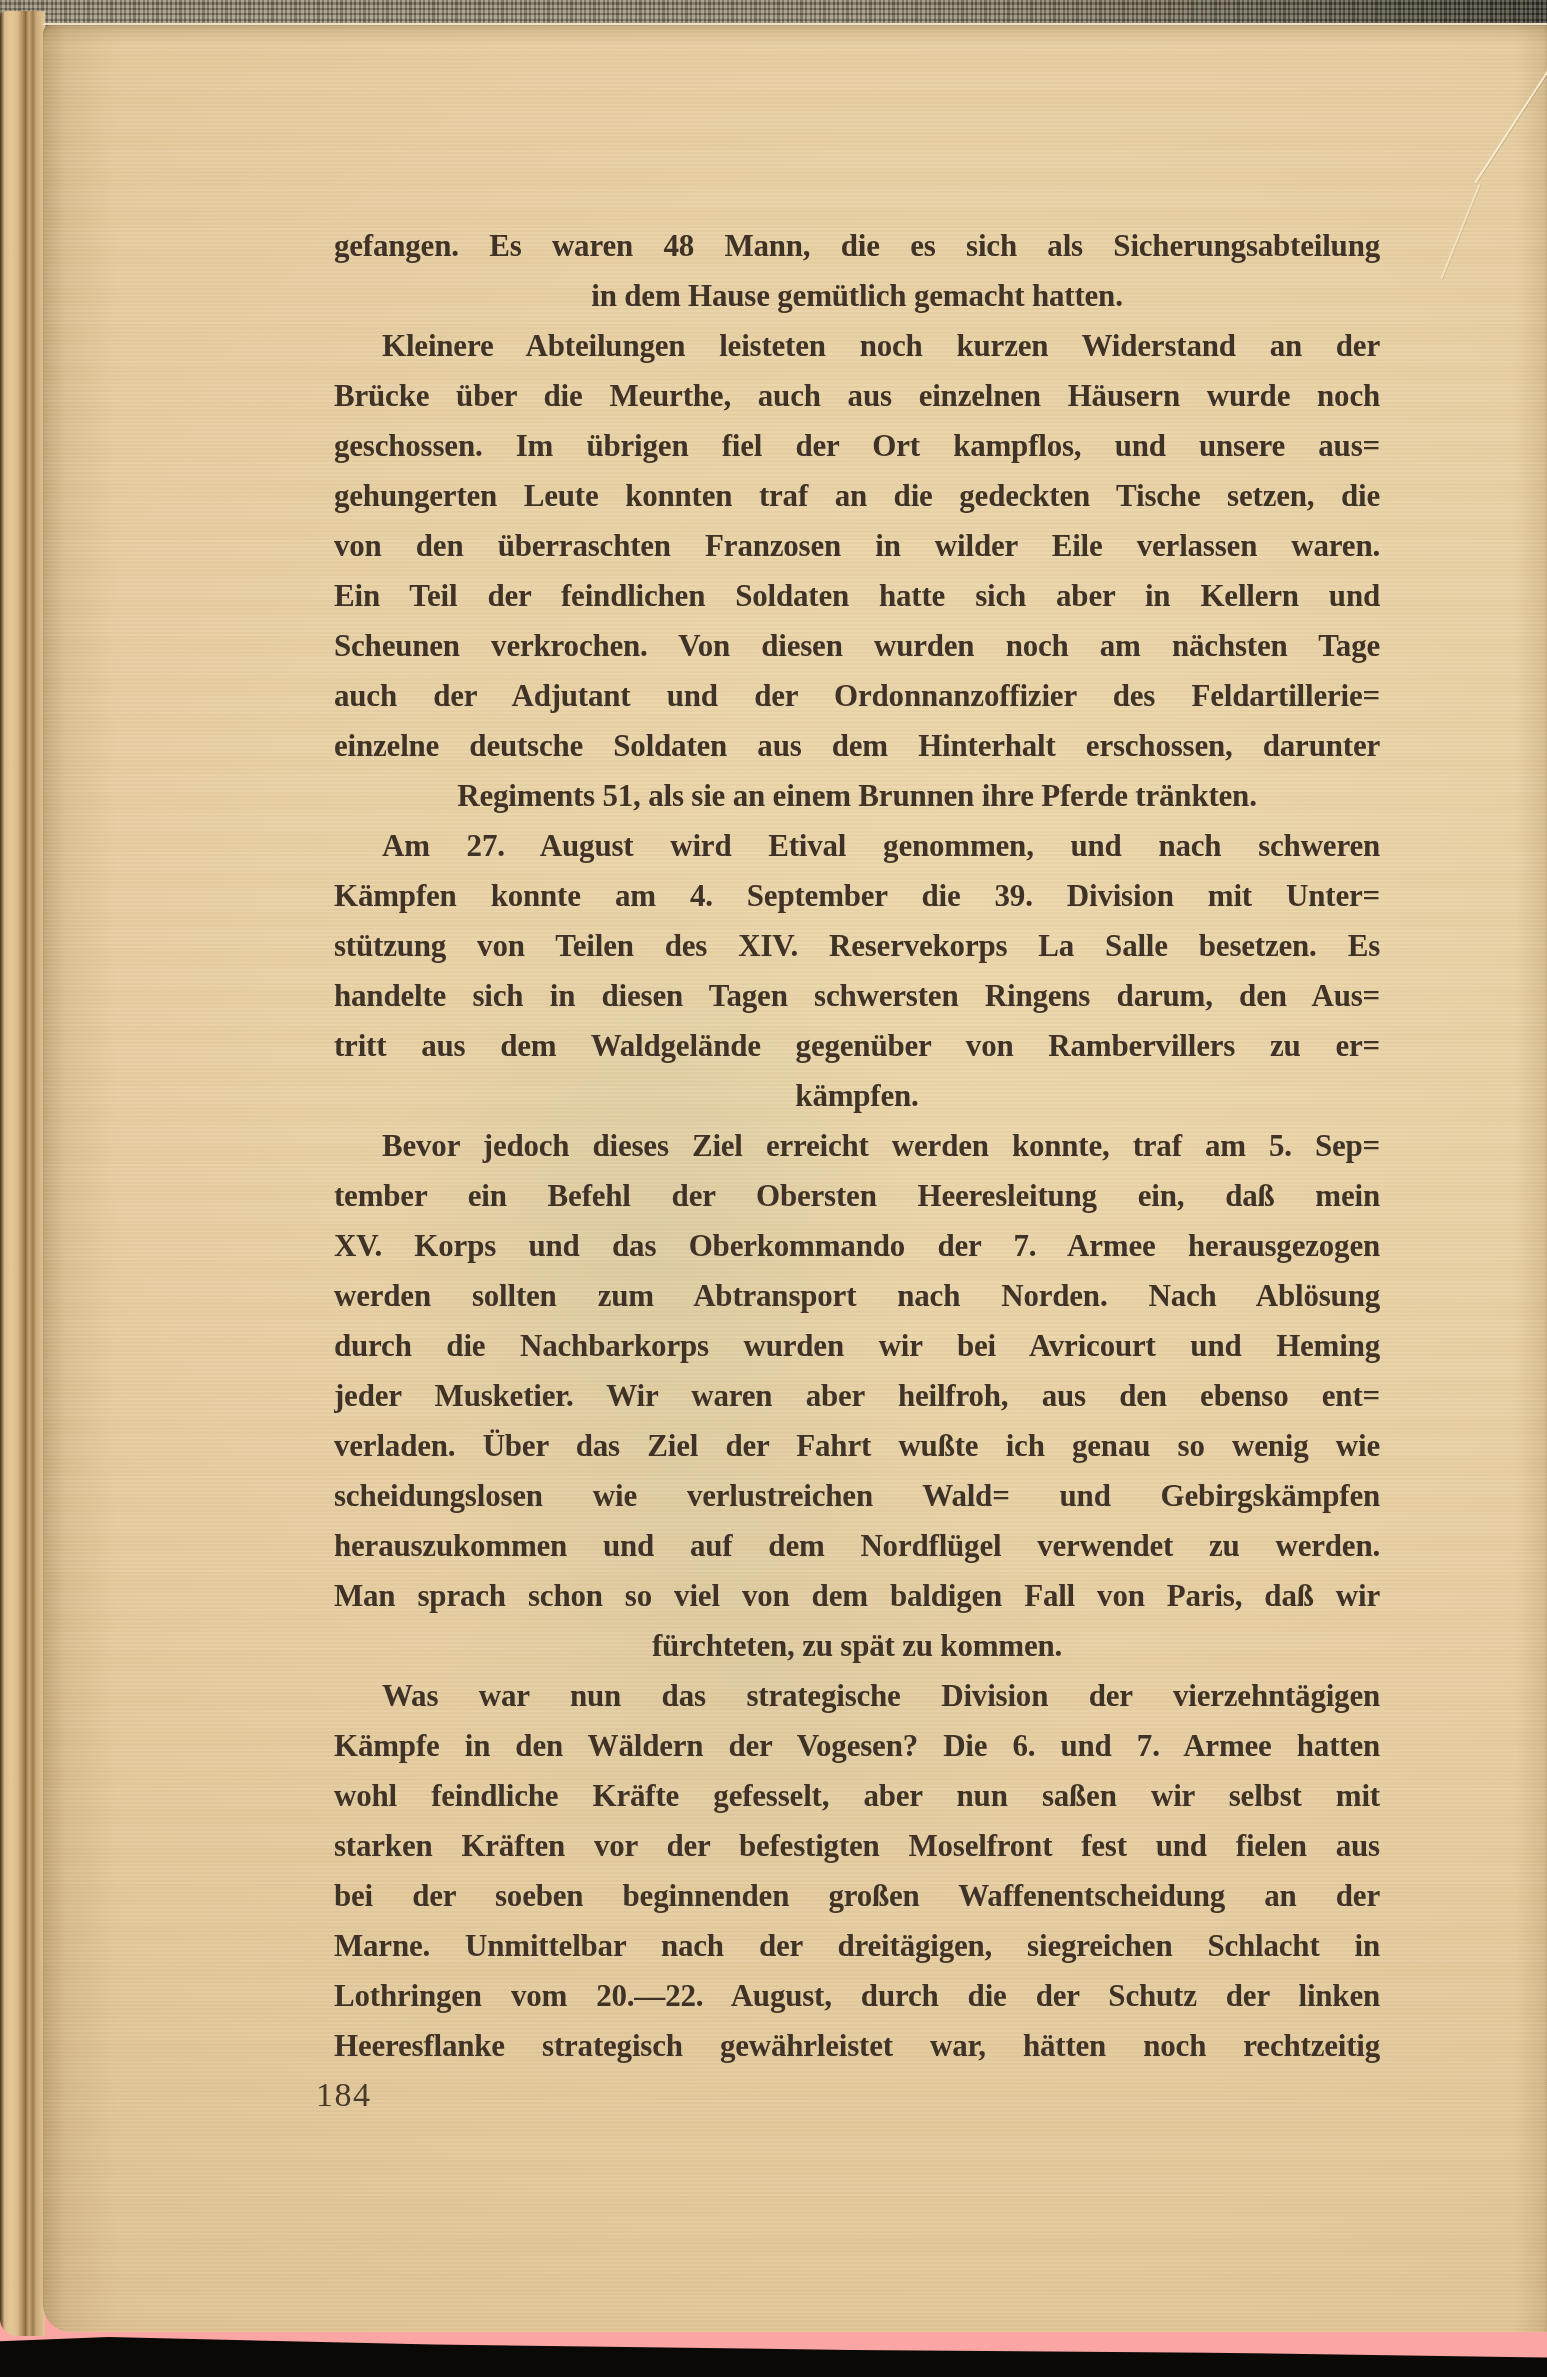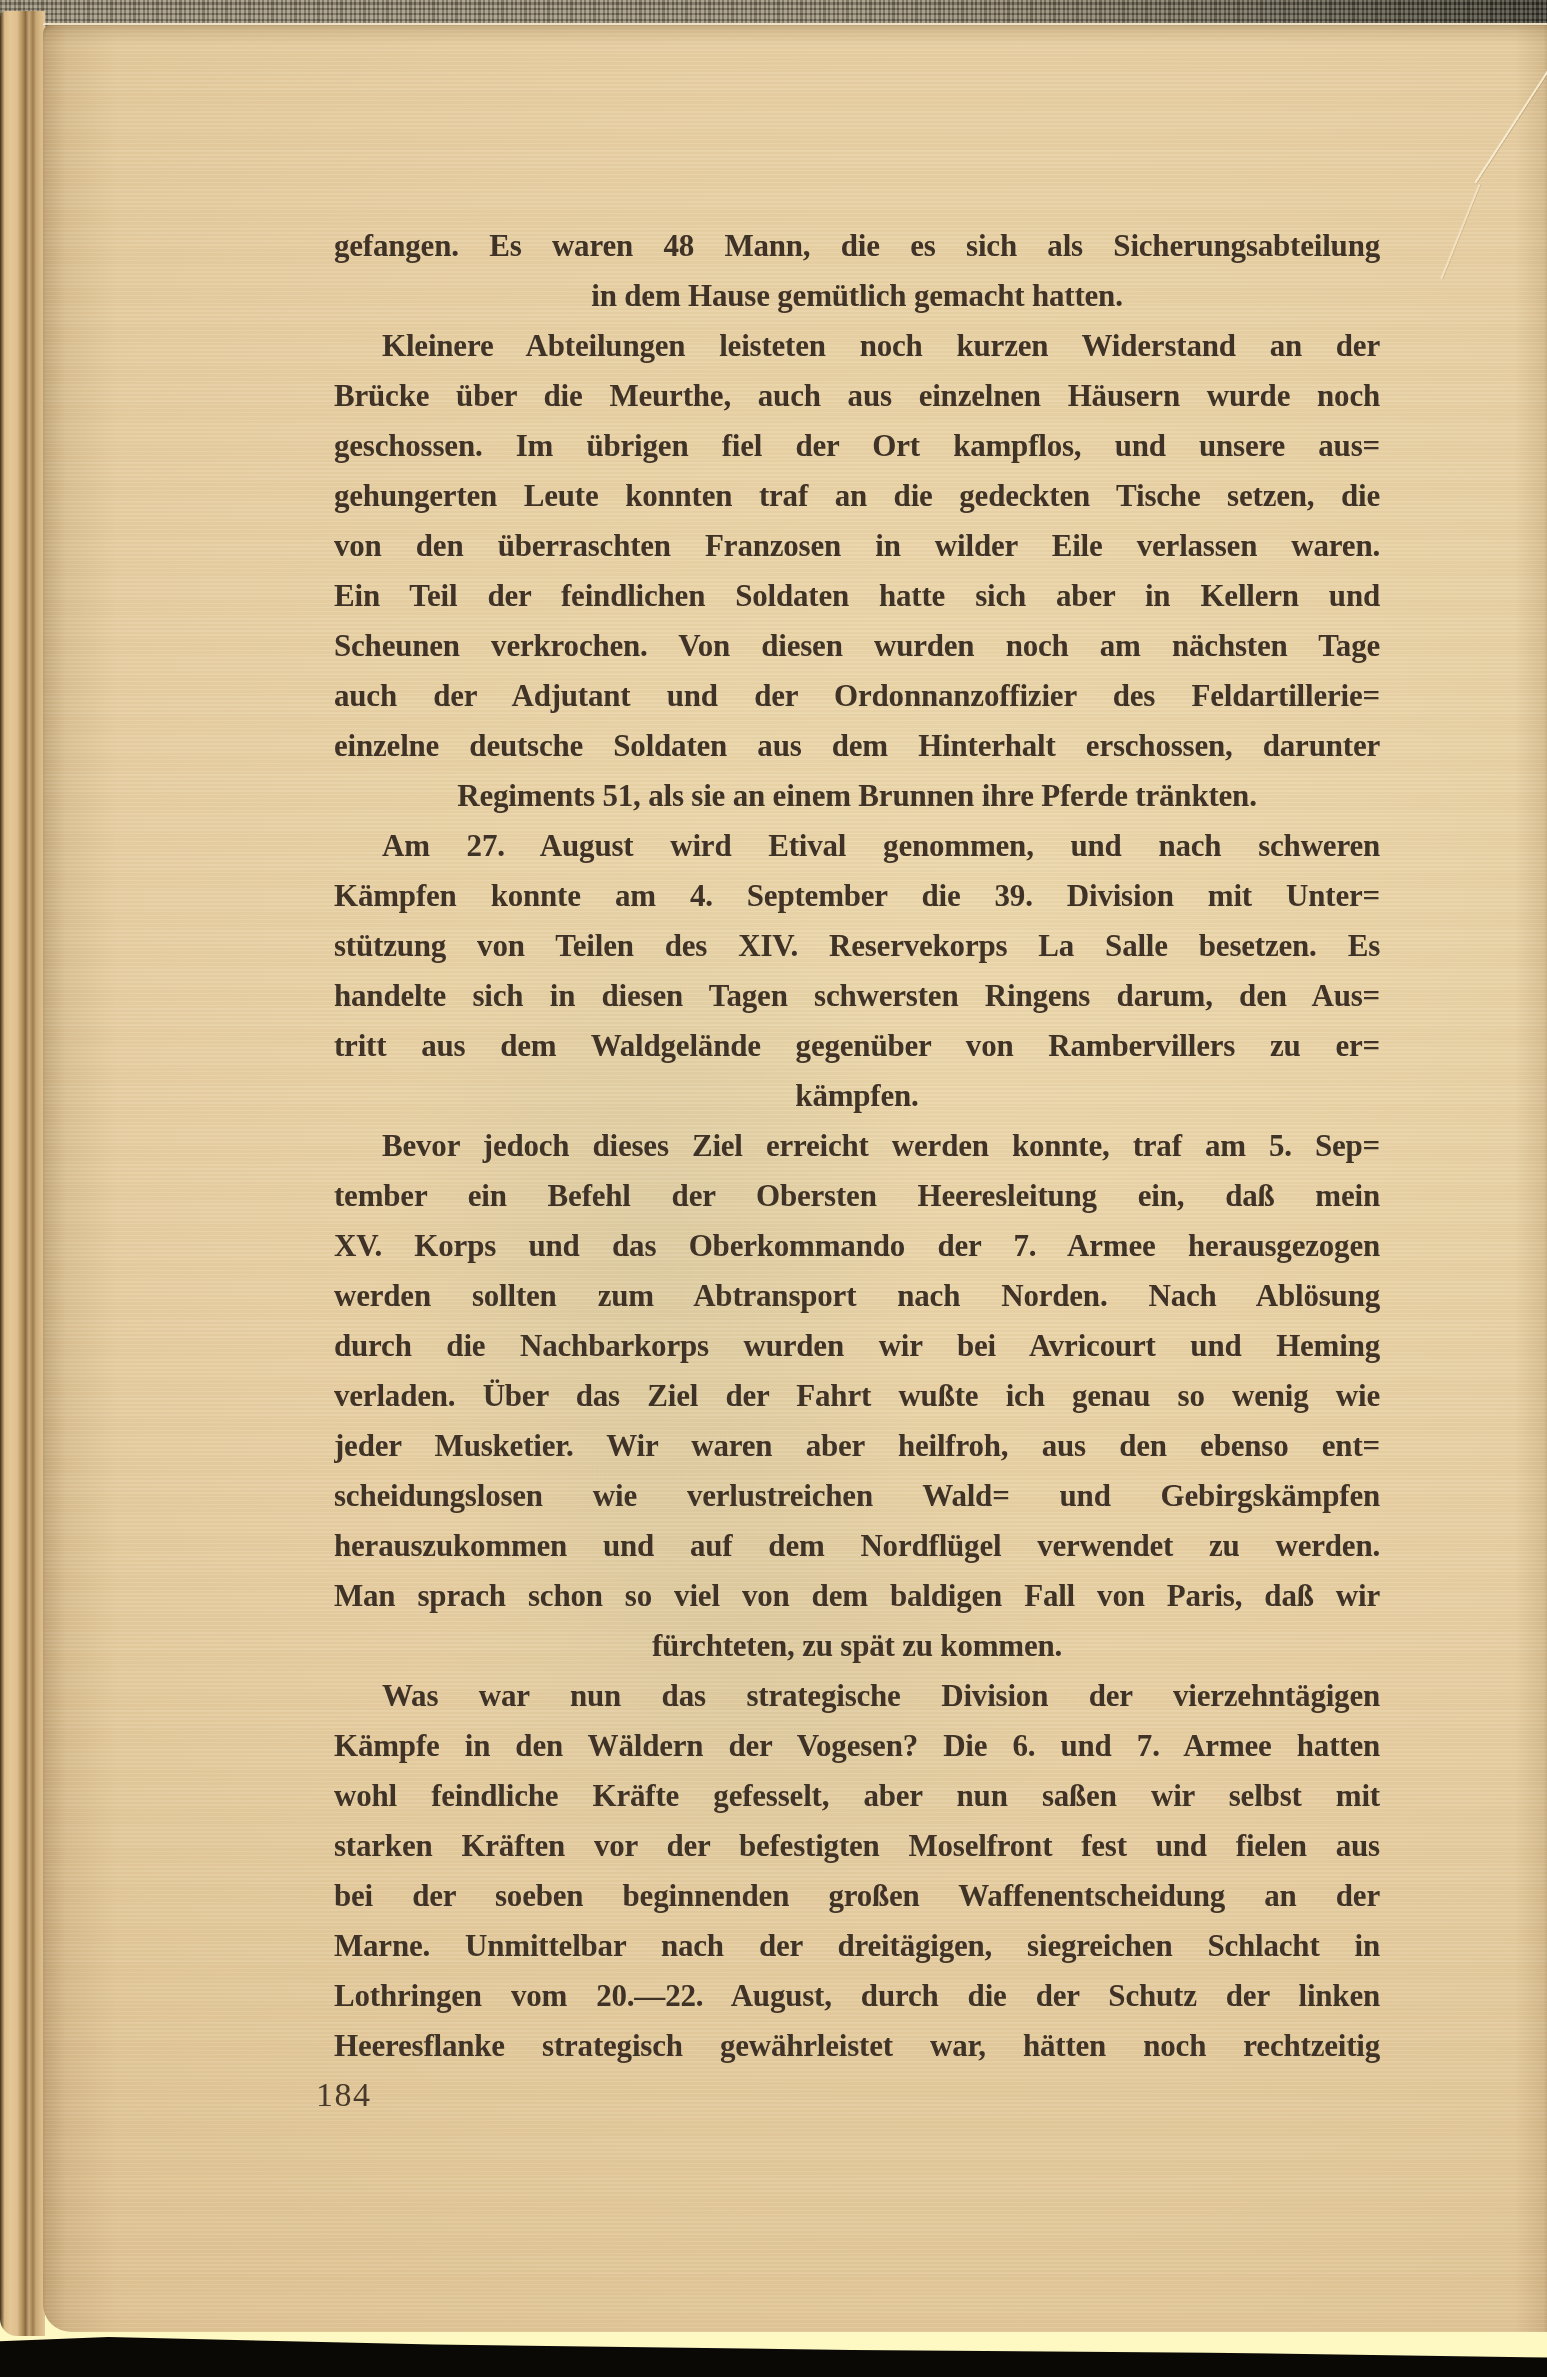--- a/index.html
+++ b/index.html
@@ -1,16 +1,16 @@
 <!DOCTYPE html>
 <html style="font-size:12.4px"><head>
 <meta charset="utf-8">
 <style>
   html,body{margin:0;padding:0;background:#0a0906;}
-  .photo{position:relative;width:1548px;height:2377px;overflow:hidden;background:#fef9c3;
+  .photo{position:relative;width:1548px;height:2377px;overflow:hidden;background:#fca5a5;
          font-family:"Liberation Serif", serif;}
 
   
   .fabric{position:absolute;left:0;top:0;width:1548px;height:37px;
     background:
       repeating-linear-gradient(90deg, rgba(0,0,0,0.20) 0 2.3px, rgba(255,255,255,0.12) 2.3px 4.6px),
       repeating-linear-gradient(0deg, rgba(0,0,0,0.24) 0 2.3px, rgba(255,255,255,0.10) 2.3px 5.4px),
       linear-gradient(90deg,#9b9077 0%,#988d74 55%,#887d65 68%,#6e6753 80%,#55503f 90%,#3e3b2f 100%);}
 
   
@@ -98,22 +98,22 @@
       <span class="line j">handelte sich in diesen Tagen schwersten Ringens darum, den Aus=</span>
       <span class="line j">tritt aus dem Waldgelände gegenüber von Rambervillers zu er=</span>
       <span class="line l">kämpfen.</span>
     </p>
     <p class="para">
       <span class="line j ind">Bevor jedoch dieses Ziel erreicht werden konnte, traf am 5. Sep=</span>
       <span class="line j">tember ein Befehl der Obersten Heeresleitung ein, daß mein</span>
       <span class="line j">XV. Korps und das Oberkommando der 7. Armee herausgezogen</span>
       <span class="line j">werden sollten zum Abtransport nach Norden. Nach Ablösung</span>
       <span class="line j">durch die Nachbarkorps wurden wir bei Avricourt und Heming</span>
+      <span class="line j">jeder Musketier. Wir waren aber heilfroh, aus den ebenso ent=</span>
       <span class="line j">verladen. Über das Ziel der Fahrt wußte ich genau so wenig wie</span>
-      <span class="line j">jeder Musketier. Wir waren aber heilfroh, aus den ebenso ent=</span>
       <span class="line j">scheidungslosen wie verlustreichen Wald= und Gebirgskämpfen</span>
       <span class="line j">herauszukommen und auf dem Nordflügel verwendet zu werden.</span>
       <span class="line j">Man sprach schon so viel von dem baldigen Fall von Paris, daß wir</span>
       <span class="line l">fürchteten, zu spät zu kommen.</span>
     </p>
     <p class="para">
       <span class="line j ind">Was war nun das strategische Division der vierzehntägigen</span>
       <span class="line j">Kämpfe in den Wäldern der Vogesen? Die 6. und 7. Armee hatten</span>
       <span class="line j">wohl feindliche Kräfte gefesselt, aber nun saßen wir selbst mit</span>
       <span class="line j">starken Kräften vor der befestigten Moselfront fest und fielen aus</span>

